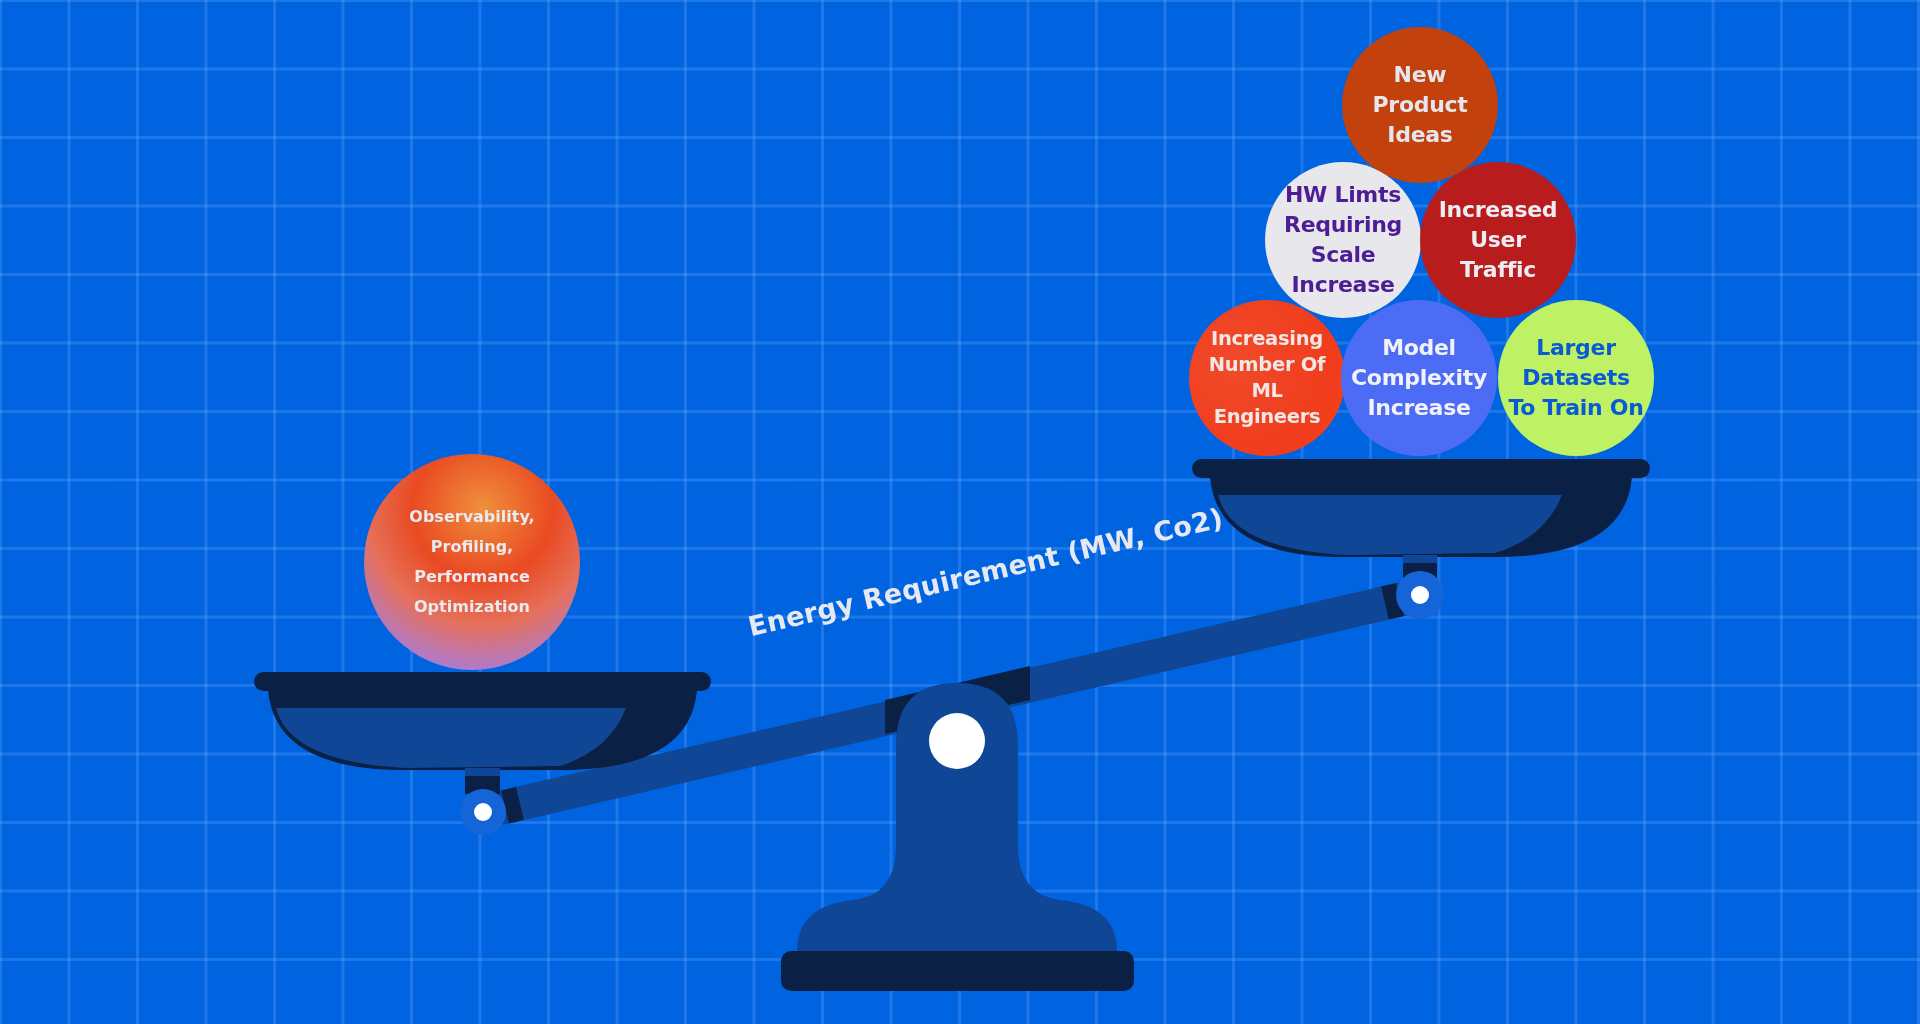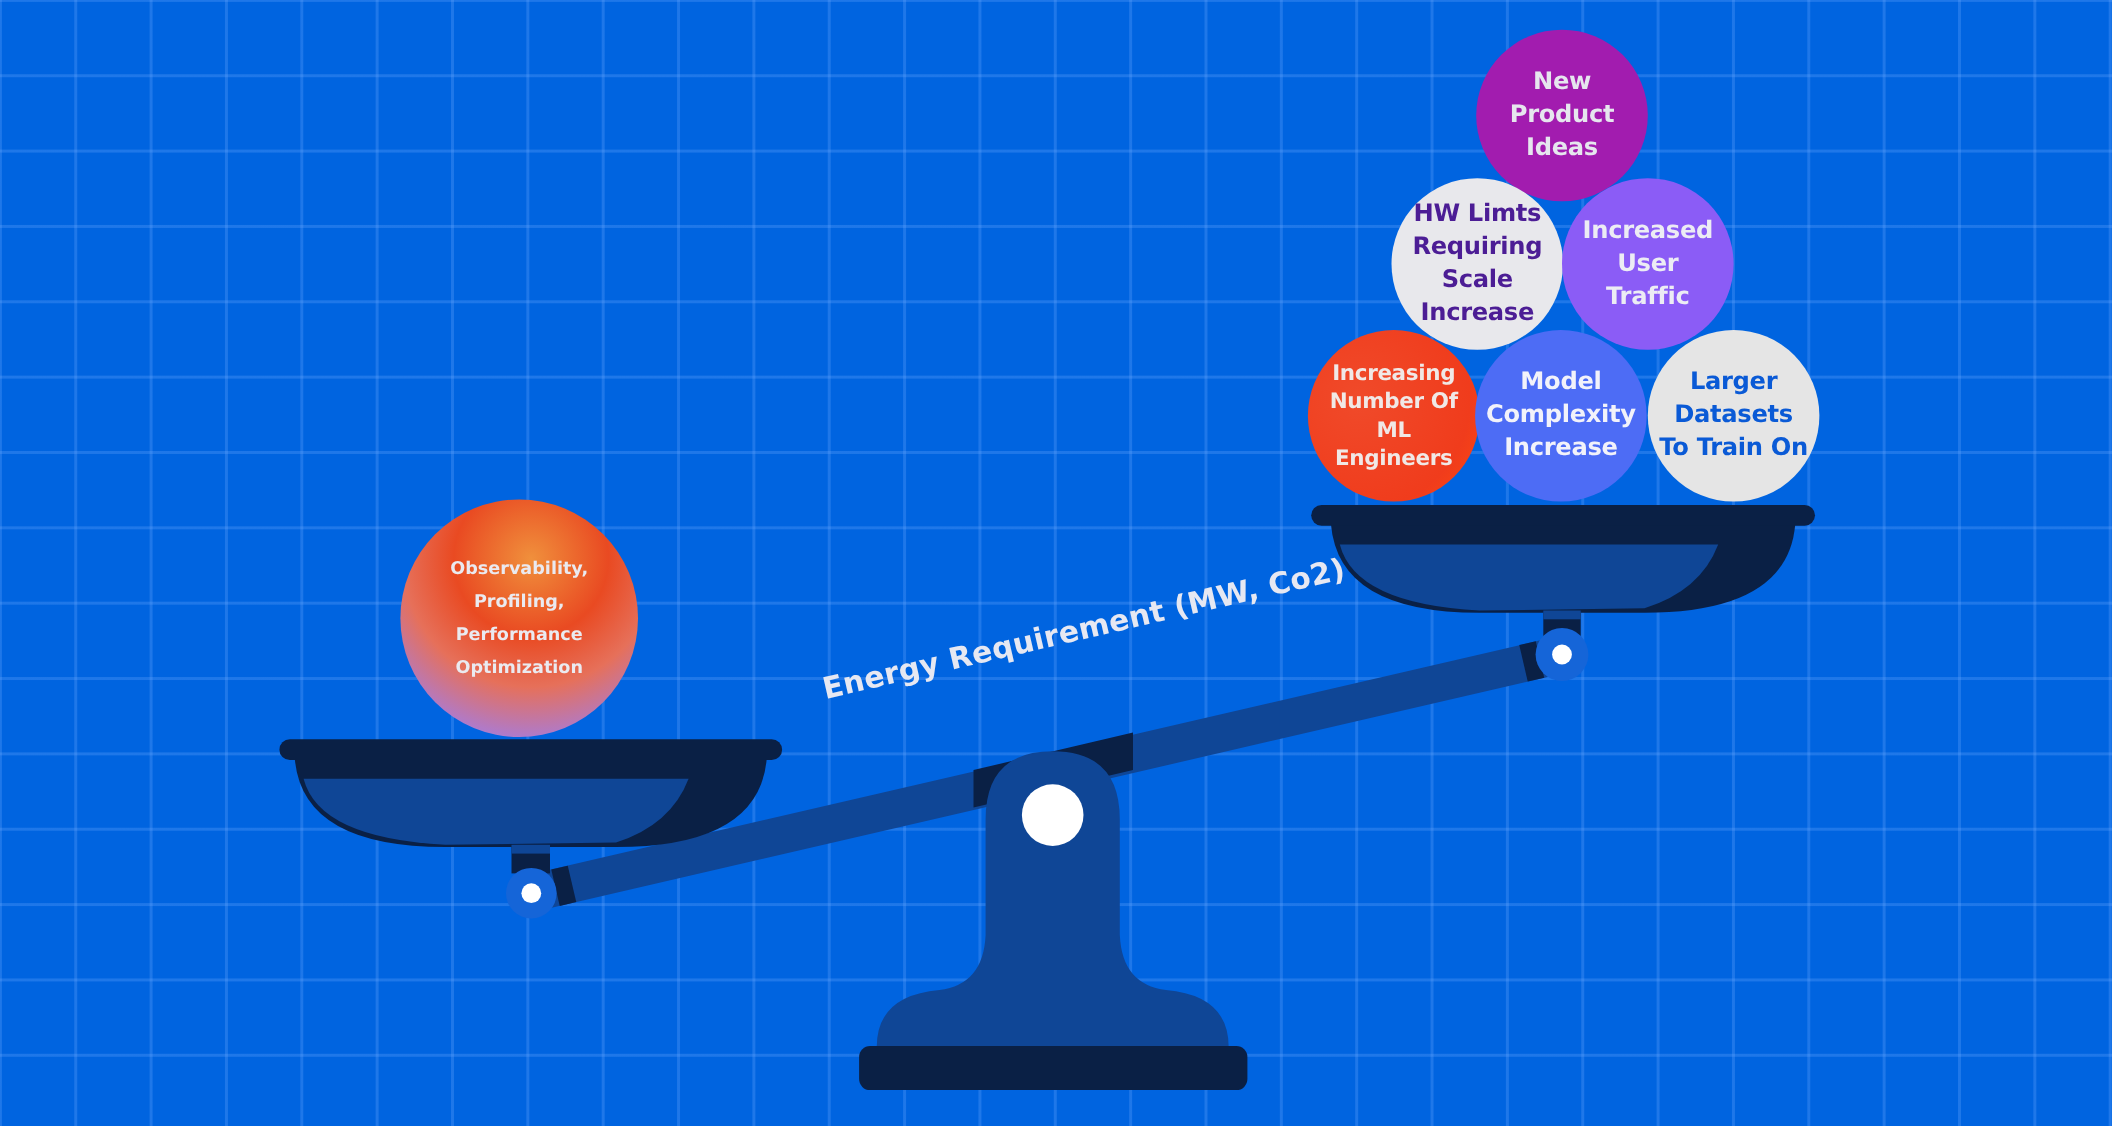--- a/index.html
+++ b/index.html
@@ -81,51 +81,51 @@
 
 <div class="ball" style="left:364px; top:454px; width:216px; height:216px;
             background: radial-gradient(circle at 55% 25%, #f0903c 0%, #e94a22 35%, #e6705a 58%, #b07ac8 80%, #8ea6f0 100%);
             font-size:16px; line-height:30px; color:#eaeaf0;">
   <span>Observability,
 Profiling,
 Performance
 Optimization</span>
 </div>
 
-<div class="ball ball-r" style="left:1342px; top:27px; background:#a21caf; color:#e6e6ee;">
+<div class="ball ball-r" style="left:1342px; top:27px; background:#c2410c; color:#e6e6ee;">
   <span>New
 Product
 Ideas</span>
 </div>
 
 <div class="ball ball-r" style="left:1265px; top:162px; background:#e8e8ec; color:#4c1d95;">
   <span>HW Limts
 Requiring
 Scale
 Increase</span>
 </div>
 
-<div class="ball ball-r" style="left:1420px; top:162px; background:#8b5cf6; color:#ececf4;">
+<div class="ball ball-r" style="left:1420px; top:162px; background:#b91c1c; color:#ececf4;">
   <span>Increased
 User
 Traffic</span>
 </div>
 
 <div class="ball ball-r" style="left:1189px; top:300px; background:radial-gradient(circle at 30% 40%, #f04a2a, #f03c1c 70%, #ff4a10); color:#f0e8e6; font-size:19.5px; line-height:26px;">
   <span>Increasing
 Number Of
 ML
 Engineers</span>
 </div>
 
 <div class="ball ball-r" style="left:1341px; top:300px; background:#4d6cf5; color:#f2f2fa;justify-content:center;">
   <span>Model
 Complexity
 Increase</span>
 </div>
 
-<div class="ball ball-r" style="left:1498px; top:300px; background:#e5e5e5; color:#0a5ad6;">
+<div class="ball ball-r" style="left:1498px; top:300px; background:#bef264; color:#0a5ad6;">
   <span>Larger
 Datasets
 To Train On</span>
 </div>
 
 <div class="beam-label">Energy Requirement (MW, Co2)</div>
 
 </body></html>

